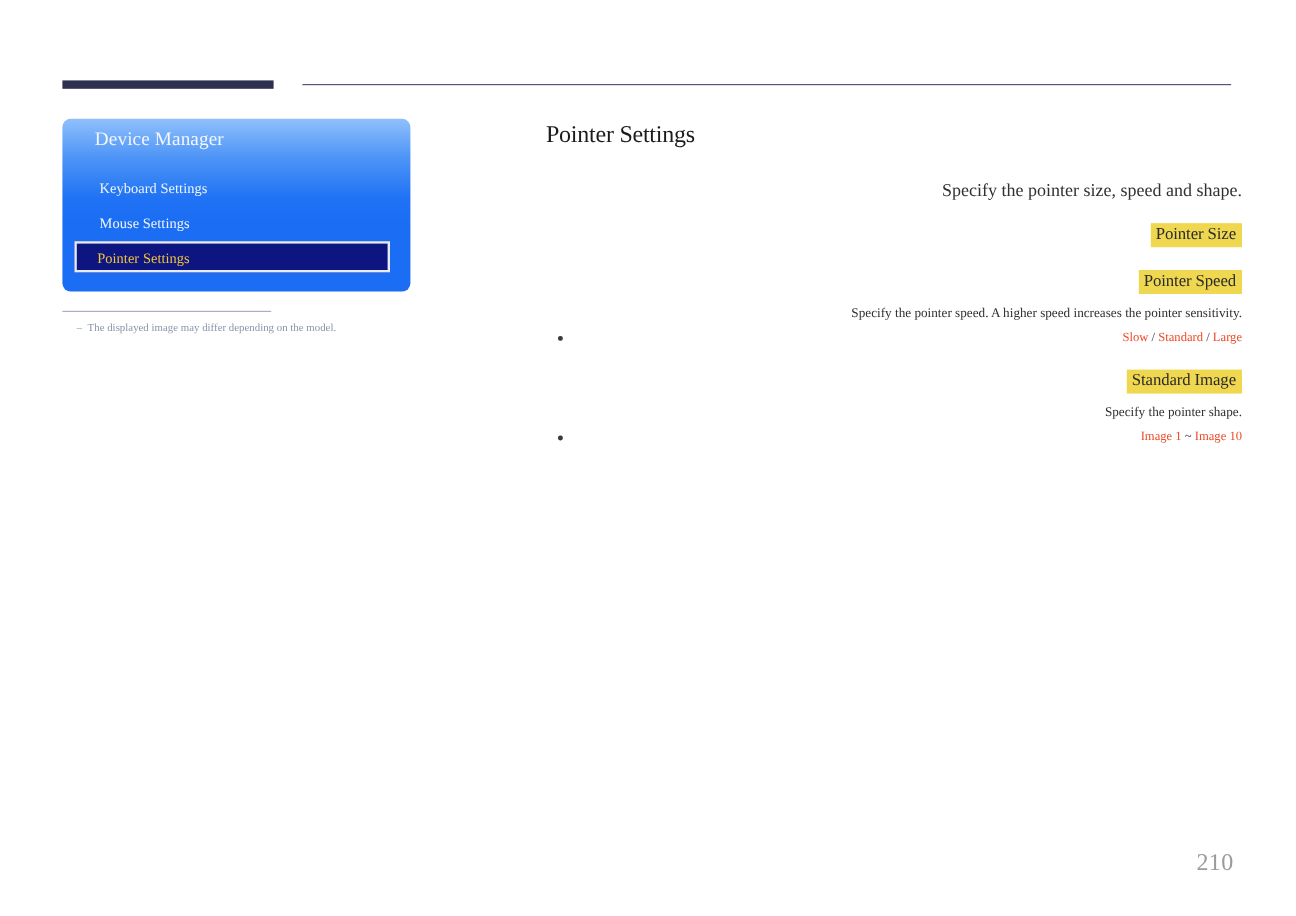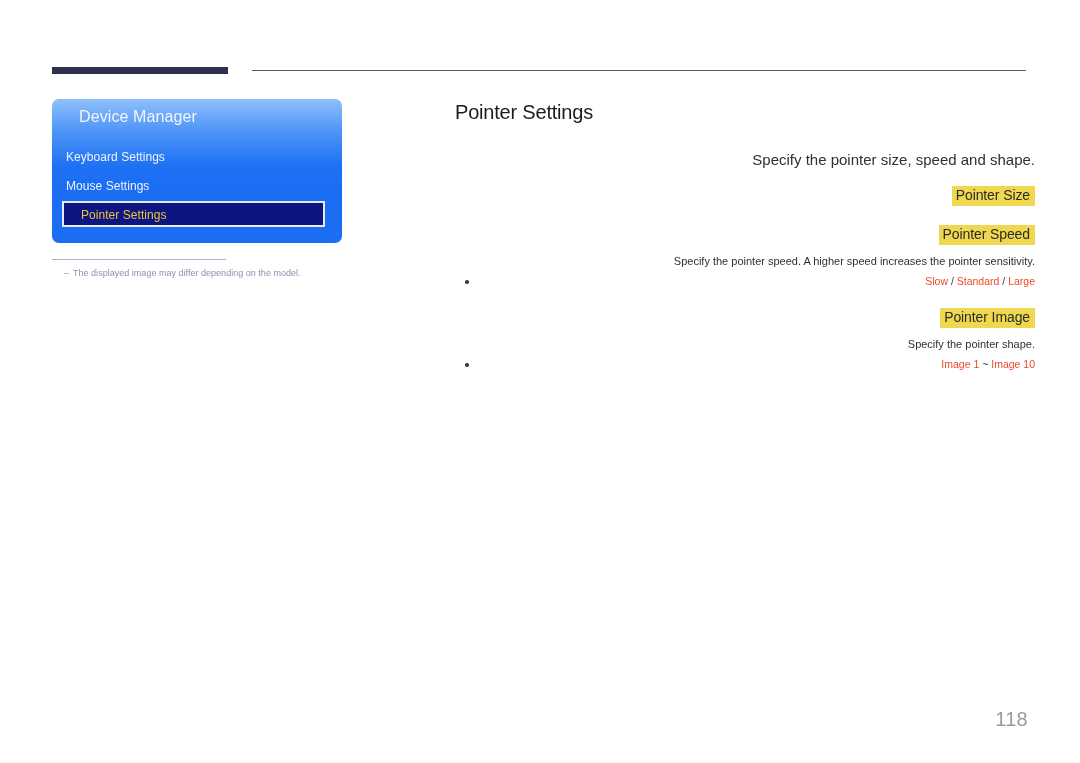--- a/index.html
+++ b/index.html
@@ -1,15 +1,15 @@
 <!DOCTYPE html>
 <html><head>
 <meta charset="utf-8">
 <style>
-  * { margin:0; padding:0; box-sizing:border-box; }
+  * { margin:0; padding:0; box-sizing:border-box;font-family:Liberation Serif, serif; }
   html, body {
     width:1080px; height:763px;
     background:#ffffff;
     font-family:"Liberation Sans", sans-serif;
     -webkit-font-smoothing:antialiased;
     overflow:hidden;
   }
   .page { position:relative; width:1080px; height:763px; }
 
   
@@ -38,21 +38,21 @@
     overflow:hidden;
   }
   .osd-title {
     position:absolute; left:27px; top:9px;
     font-size:16px; color:#f2f6fe;
     letter-spacing:.1px;
   }
   .osd-list { position:absolute; left:0; top:44px; width:100%; }
   .osd-item {
     height:29px; line-height:29px;
-    padding-left:14px;
+    padding-left:31px;
     font-size:12px; color:#eef4fe;
     letter-spacing:.05px;
   }
   .osd-item.selected {
     margin:0 17px 0 10px;
     padding-left:17px;
     height:26px; line-height:24px;
     background:#0d1580;
     border:2px solid #e8eaf6;
     color:#f0c33c;
@@ -149,25 +149,25 @@
     <div class="section">
       <div class="sec-head">Pointer Speed</div>
       <div class="sec-desc">Specify the pointer speed. A higher speed increases the pointer sensitivity.</div>
       <div class="opt-row">
         <span class="bullet"></span>
         <span class="opt">Slow</span><span class="sep"> / </span><span class="opt">Standard</span><span class="sep"> / </span><span class="opt">Large</span>
       </div>
     </div>
 
     <div class="section">
-      <div class="sec-head">Pointer Image</div>
+      <div class="sec-head">Standard Image</div>
       <div class="sec-desc">Specify the pointer shape.</div>
       <div class="opt-row">
         <span class="bullet"></span>
         <span class="opt">Image 1</span><span class="sep"> ~ </span><span class="opt">Image 10</span>
       </div>
     </div>
 
   </div>
 
-  <div class="pageno">118</div>
+  <div class="pageno">210</div>
 
 </div>
 
 </body></html>

